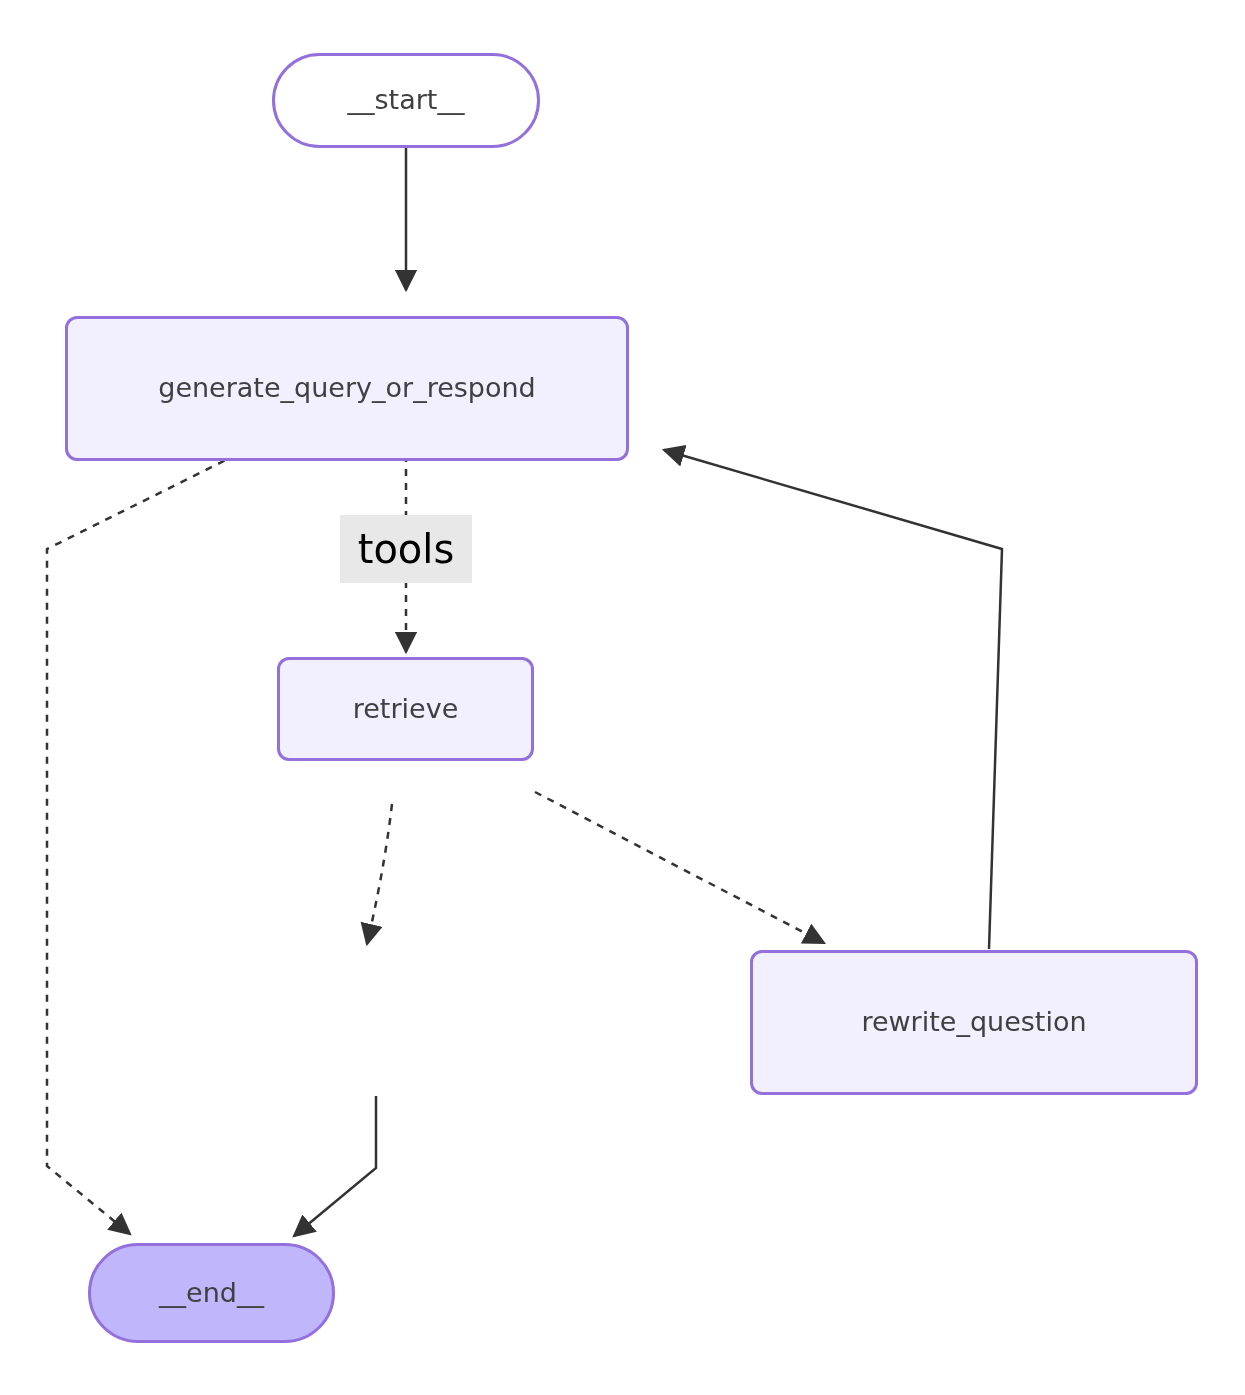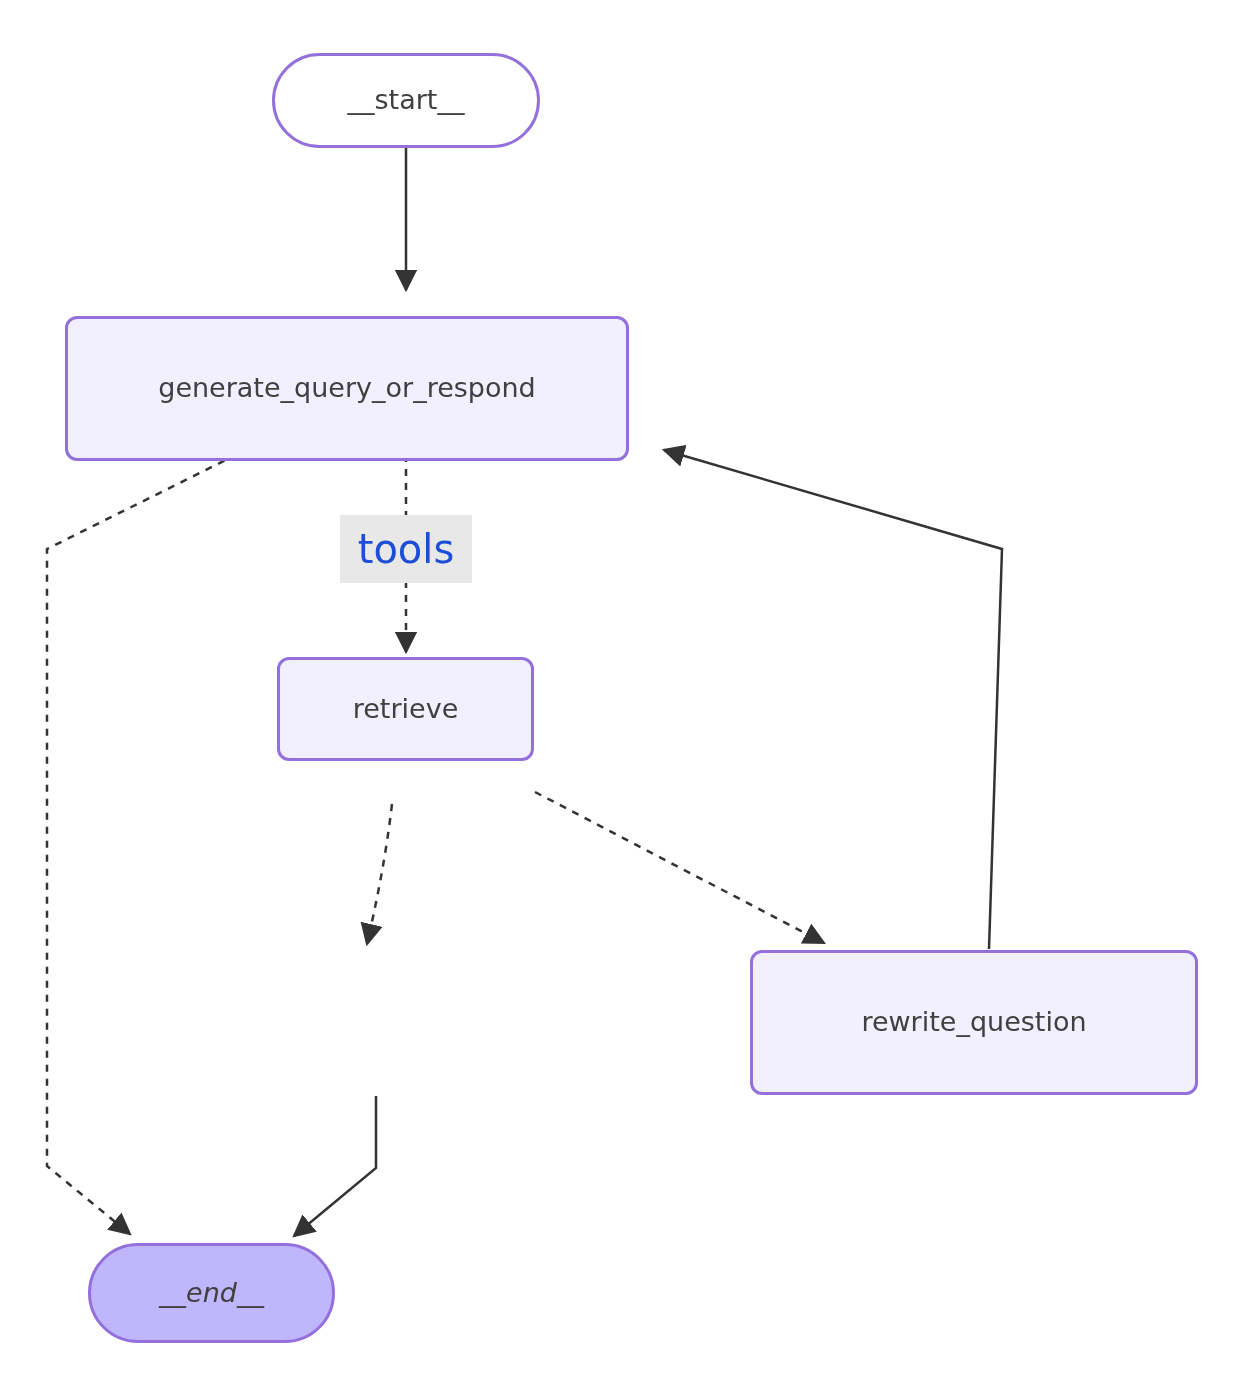--- a/index.html
+++ b/index.html
@@ -46,31 +46,30 @@
     text-align: center;
     white-space: nowrap;
   }
   .node.stadium-start {
     border-radius: 48px;
     background: #ffffff;
   }
   .node.stadium-end {
     border-radius: 50px;
     background: #bfb6fc;
-    font-style: italic;
   }
   .edge-label {
     position: absolute;
     box-sizing: border-box;
     background: #e8e8e8;
     display: flex;
     align-items: center;
     justify-content: center;
     font-size: 40px;
-    color: #1d4ed8;
+    color: #000000;
   }
 </style>
 </head>
 <body>
 
 <div id="canvas">
 
   <svg id="edges" viewBox="0 0 1245 1395" xmlns="http://www.w3.org/2000/svg">
     <defs>
       <marker id="arrow" viewBox="0 0 10 10" refX="9" refY="5" markerWidth="9" markerHeight="9" orient="auto-start-reverse">

